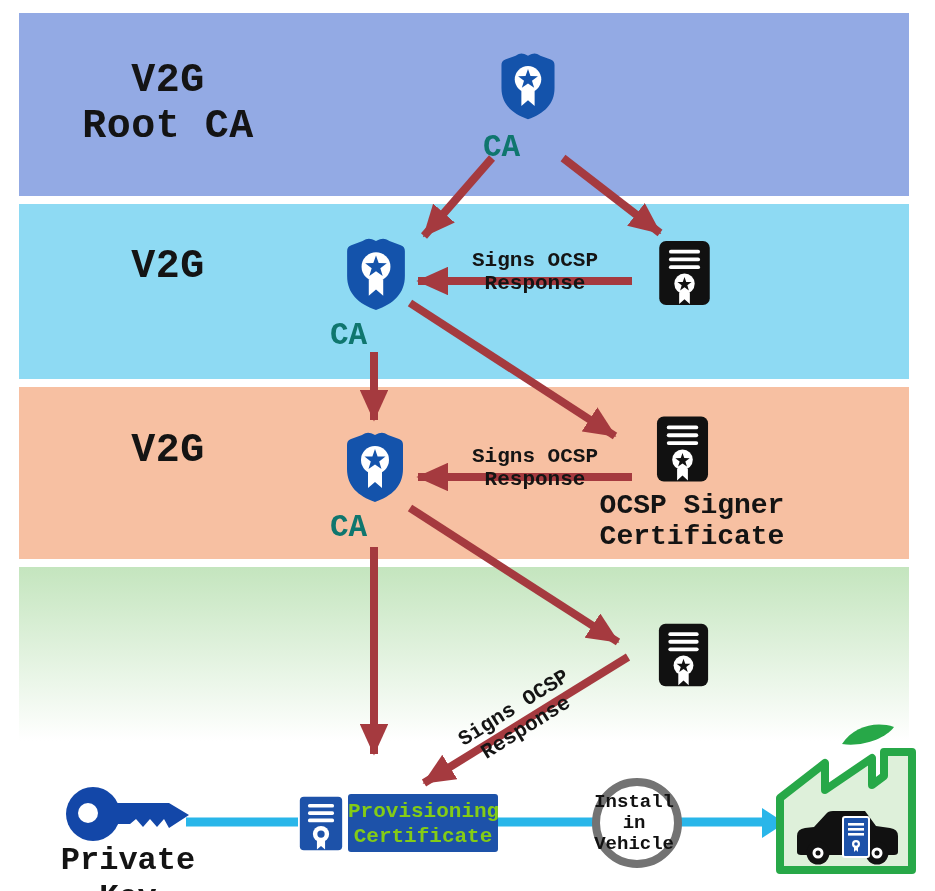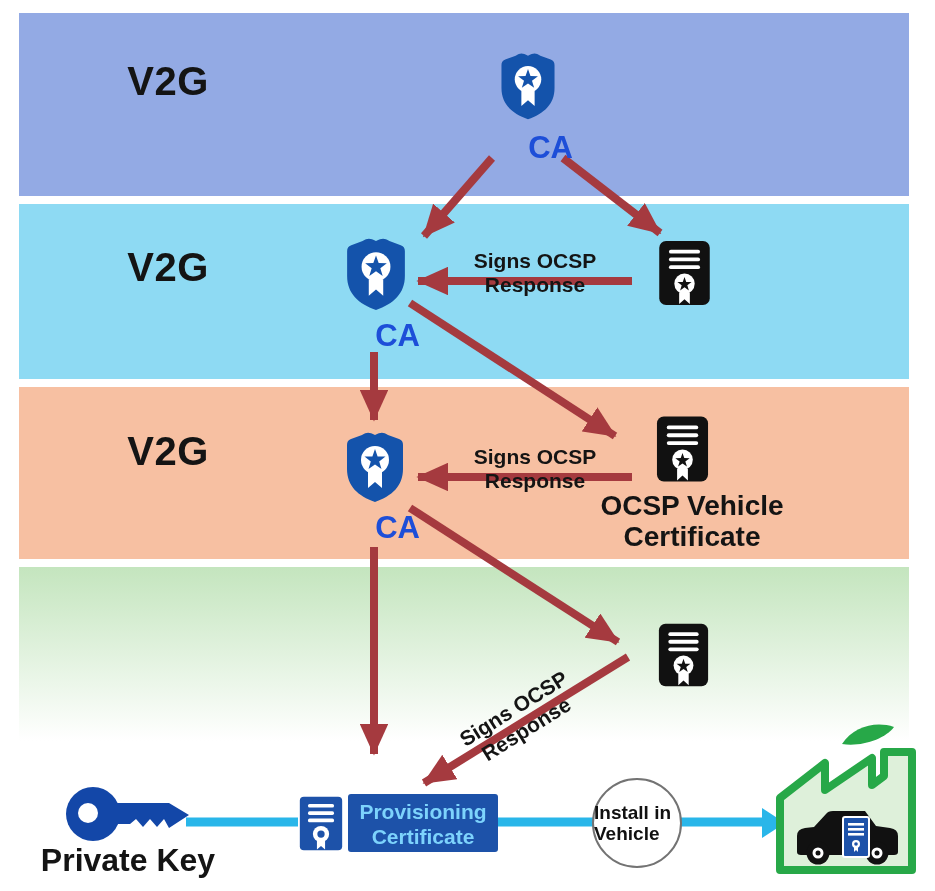--- a/index.html
+++ b/index.html
@@ -1,55 +1,56 @@
 <!DOCTYPE html>
 <html><head>
 <meta charset="utf-8">
 <style>
   html,body{margin:0;padding:0;background:#ffffff;}
   #stage{
     position:relative;width:935px;height:891px;background:#ffffff;overflow:hidden;
-    font-family:Liberation Sans, sans-serif;font-weight:700;color:#1a1a1a;
+    font-family:Liberation Mono, monospace;font-weight:700;color:#1a1a1a;
   }
   .band{position:absolute;left:19px;width:890px;}
   .band1{top:13px;height:183px;background:#93aae4;}
   .band2{top:204px;height:175px;background:#8edaf3;}
   .band3{top:387px;height:172px;background:#f7c0a2;}
   .band4{top:567px;height:185px;background:linear-gradient(180deg,#c4e5be 0%,#ffffff 94%);}
   .band-label{position:absolute;left:18px;width:300px;text-align:center;
     font-size:40px;line-height:46px;color:#141414;letter-spacing:0.5px;}
   .bl1{top:58px;} .bl2{top:244px;} .bl3{top:428px;}
   .abs{position:absolute;}
   svg.layer{position:absolute;left:0;top:0;z-index:2;}
   .icon{z-index:3;}
-  .ca-label{width:90px;text-align:right;font-size:31px;color:#1d4ed8;z-index:3;}
+  .ca-label{width:90px;text-align:left;font-size:31px;color:#0f766e;z-index:3;}
   .ocsp-label{text-align:center;font-size:28px;line-height:31px;color:#141414;z-index:3;}
   .signs-label{width:210px;text-align:center;font-size:21px;color:#141414;z-index:4;}
   .signs-rot{transform:rotate(-32deg);transform-origin:center;}
   .prov-box{left:348px;top:794px;width:150px;height:58px;background:#1d52a9;border-radius:3px;
-    color:#7dd3fc;text-align:center;font-size:21px;line-height:25px;padding-top:5px;
+    color:#84cc16;text-align:center;font-size:21px;line-height:25px;padding-top:5px;
     box-sizing:border-box;z-index:3;}
   .install-circle{left:592px;top:778px;width:90px;height:90px;background:#ffffff;
-    border:2px solid #737373;border-radius:50%;box-sizing:border-box;z-index:3;
-    display:flex;flex-direction:column;align-items:flex-start;justify-content:center;
+    border:8px solid #737373;border-radius:50%;box-sizing:border-box;z-index:3;
+    display:flex;flex-direction:column;align-items:flex-end;justify-content:center;
     font-size:19px;line-height:21px;color:#111;text-align:center;}
   .pk-label{left:38px;top:842px;width:180px;text-align:center;font-size:32px;color:#141414;z-index:3;}
 </style>
 </head>
 <body>
 
 <div id="stage">
 
   <div class="band band1"></div>
   <div class="band band2"></div>
   <div class="band band3"></div>
   <div class="band band4"></div>
 
   <div class="band-label bl1">
     <div>V2G</div>
+    <div>Root CA</div>
   </div>
   <div class="band-label bl2">
     <div>V2G</div>
   </div>
   <div class="band-label bl3">
     <div>V2G</div>
   </div>
 
   <svg class="layer" width="935" height="891" viewBox="0 0 935 891">
     <defs>
@@ -121,21 +122,21 @@
     <rect x="2" y="2" width="52" height="66" rx="7" fill="#111111"></rect>
     <rect x="12" y="11" width="32" height="4" rx="2" fill="#ffffff"></rect>
     <rect x="12" y="19" width="32" height="4" rx="2" fill="#ffffff"></rect>
     <rect x="12" y="27" width="32" height="4" rx="2" fill="#ffffff"></rect>
     <circle cx="28" cy="46" r="10.5" fill="#ffffff"></circle>
     <path d="M28 39 L29.8 44.2 L35.3 44.3 L30.9 47.6 L32.5 52.9 L28 49.7 L23.5 52.9 L25.1 47.6 L20.7 44.3 L26.2 44.2 Z" fill="#111111"></path>
     <path d="M22.5 55 L33.5 55 L33.5 67 L28 62 L22.5 67 Z" fill="#ffffff"></path>
   </svg>
 
   <div class="abs ocsp-label" style="left:542px;top:490px;width:300px;">
-    <div>OCSP Vehicle</div>
+    <div>OCSP Signer</div>
     <div>Certificate</div>
   </div>
 
   <div class="abs signs-label" style="left:430px;top:249px;">Signs OCSP Response</div>
   <div class="abs signs-label" style="left:430px;top:445px;">Signs OCSP Response</div>
   <div class="abs signs-label signs-rot" style="left:415px;top:695px;">Signs OCSP Response</div>
 
   <svg class="abs icon" style="left:65px;top:782px;" width="130" height="64" viewBox="0 0 130 64">
     <circle cx="28" cy="32" r="27" fill="#1347a8"></circle>
     <circle cx="23" cy="31" r="10" fill="#ffffff"></circle>

